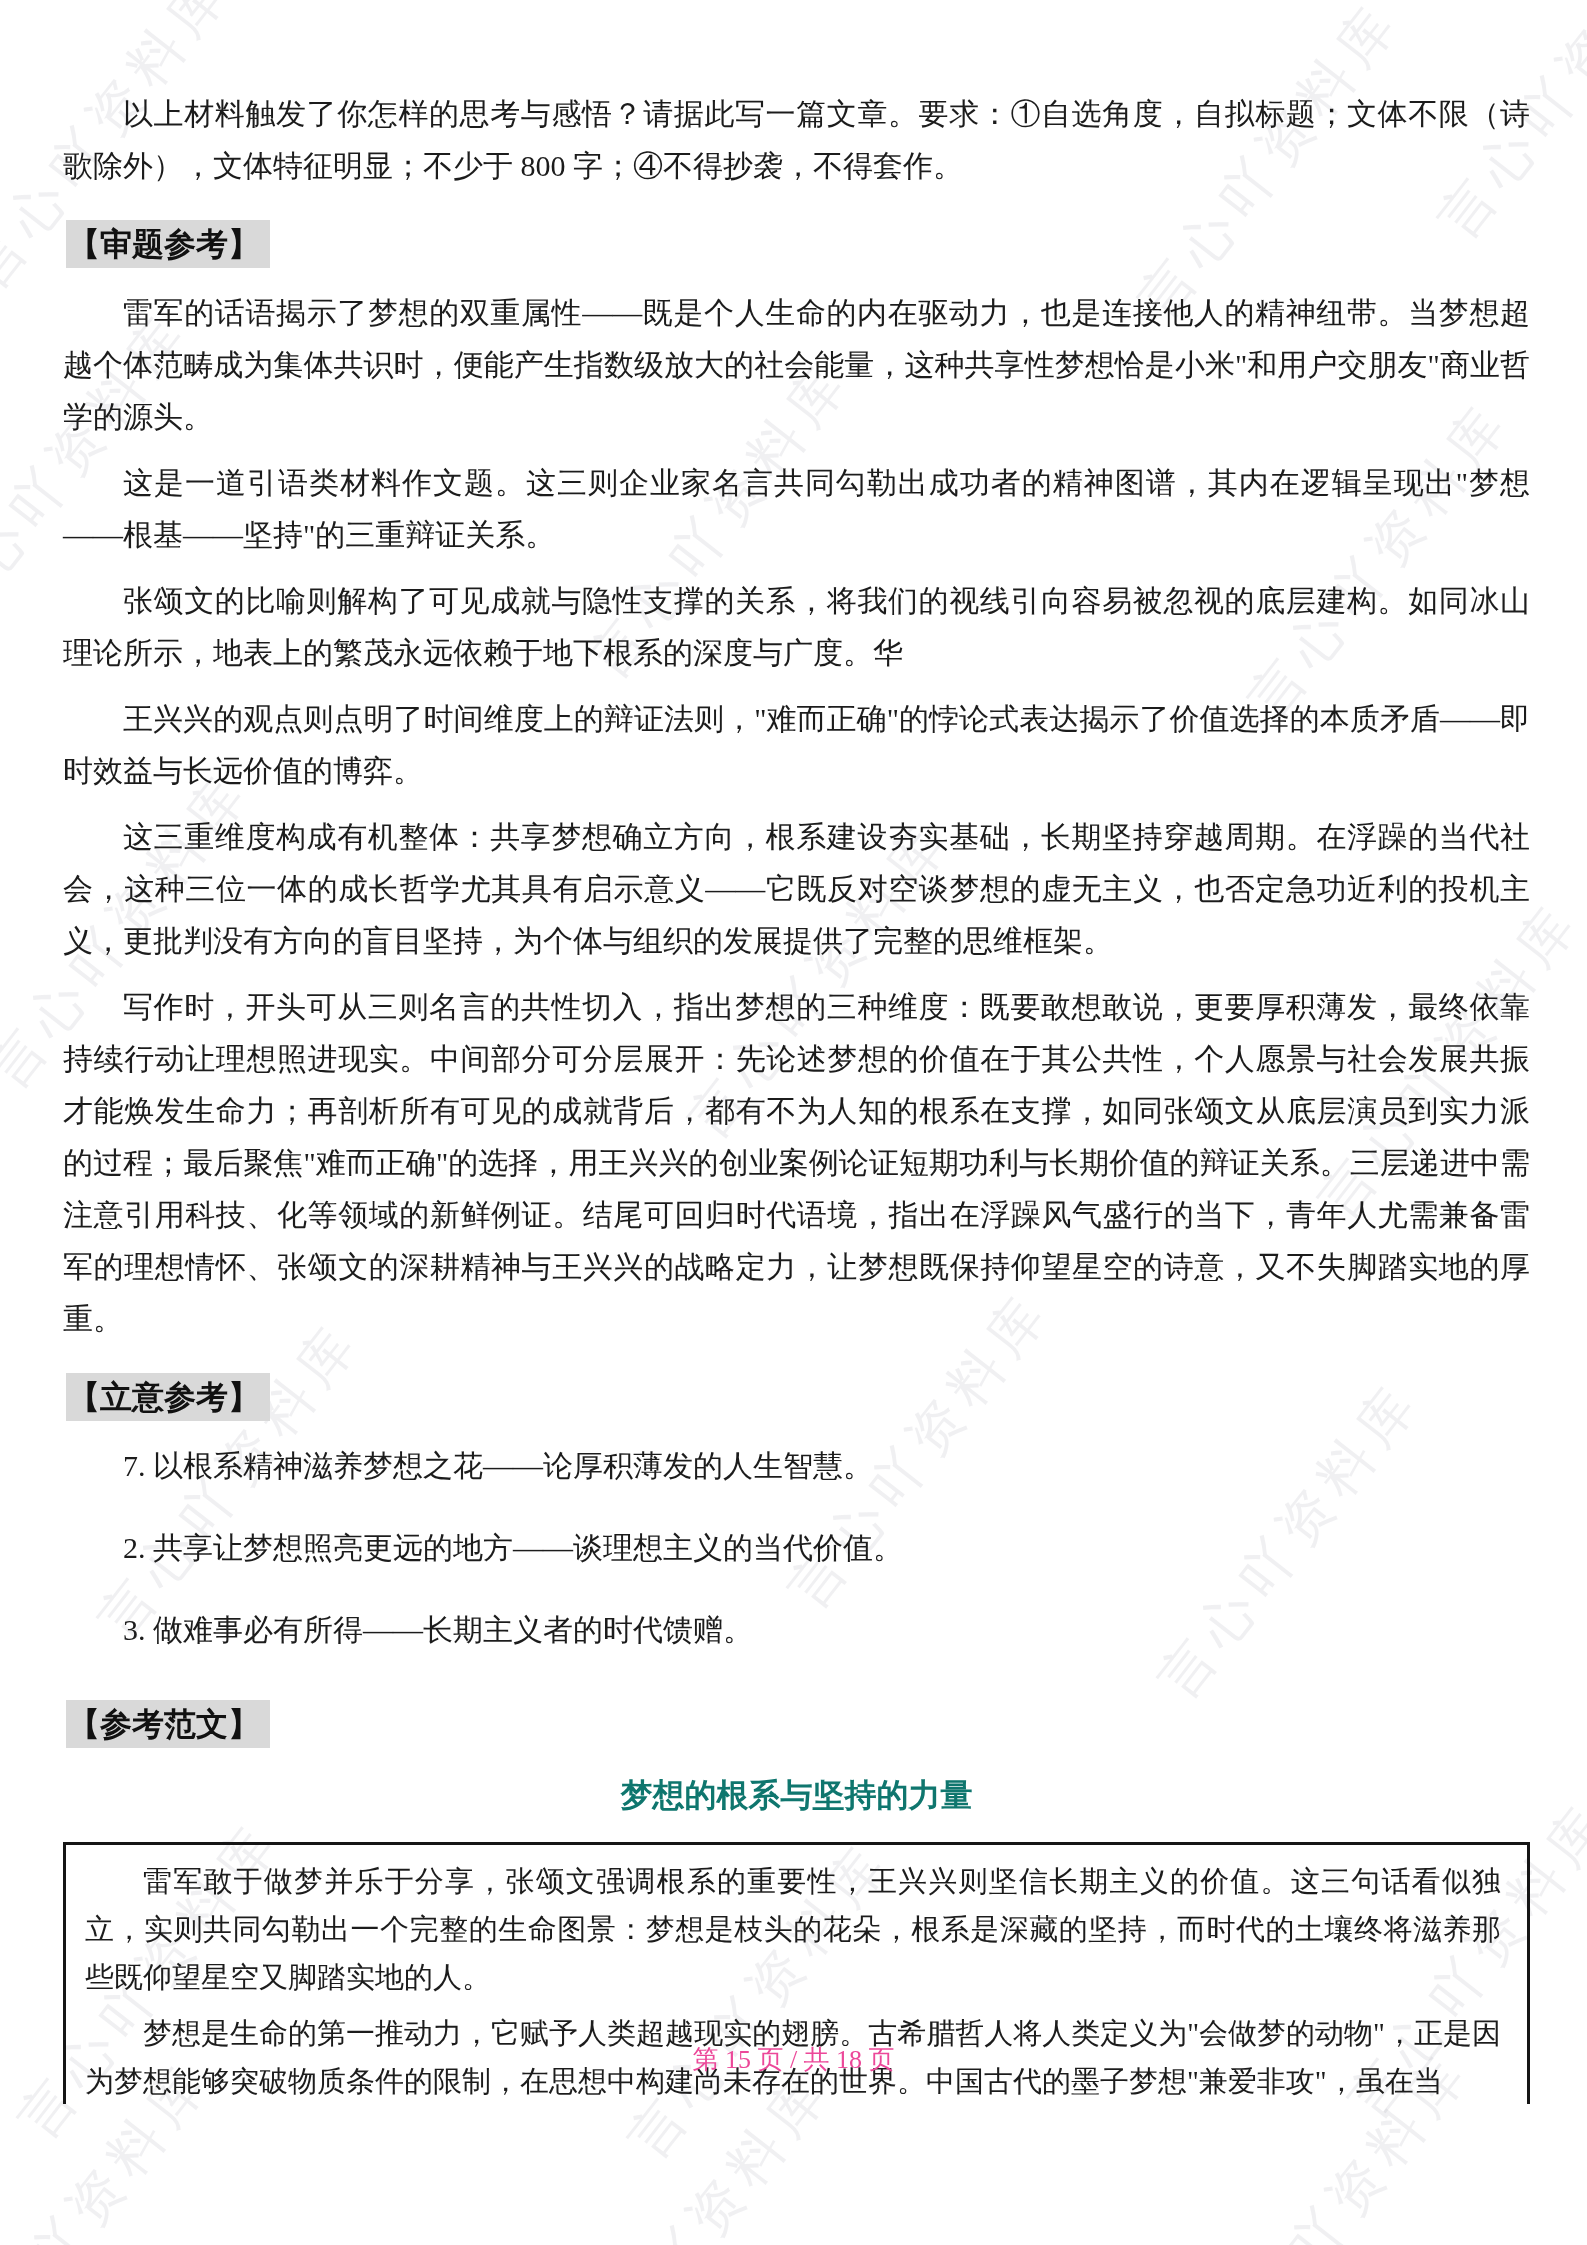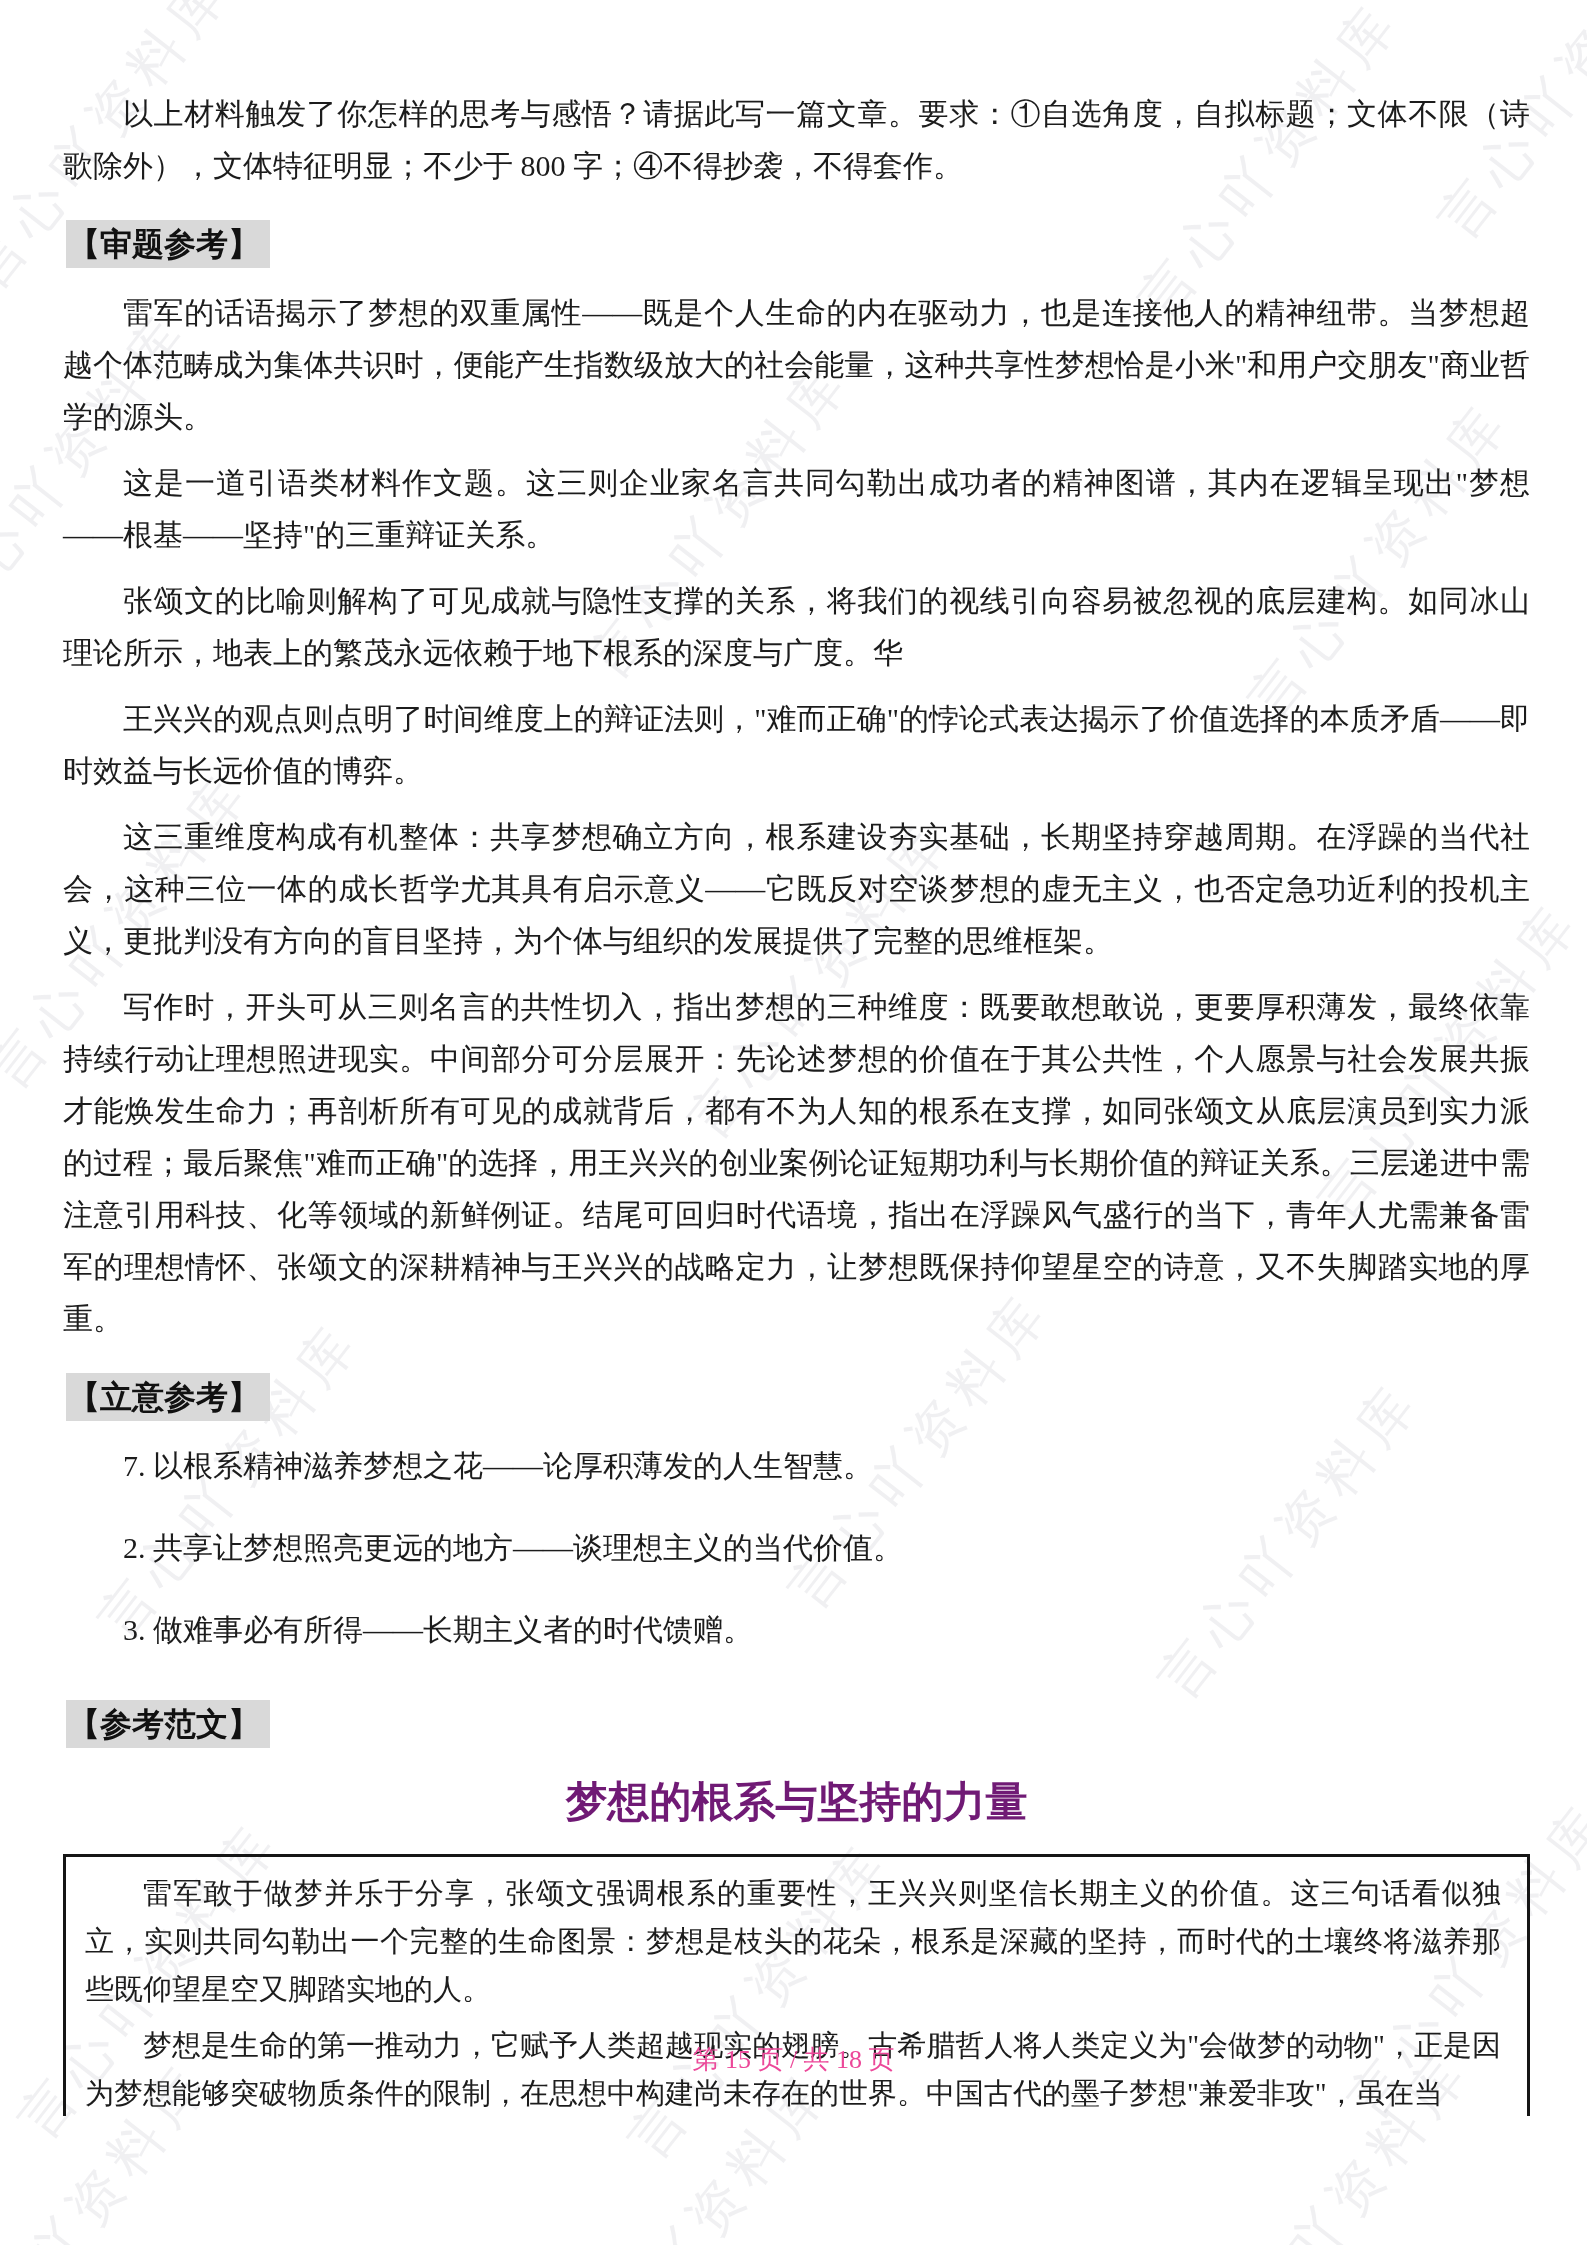--- a/index.html
+++ b/index.html
@@ -50,23 +50,23 @@
     font-size: 30px;
     line-height: 52px;
     margin: 0 0 30px 0;
     padding-left: 60px;
     text-align: justify;
   }
   .essay-title {
     text-align: center;
     font-family: "Liberation Sans", sans-serif;
     font-weight: bold;
-    font-size: 42px;
+    font-size: 32px;
     margin: 10px 0 24px 0;
-    color: #701a75;
+    color: #0f766e;
   }
   .essay-box {
     border: 3px solid #151515;
     border-bottom: none;
     box-sizing: border-box;
     height: 262px;
     padding: 12px 26px 0 19px;
     overflow: hidden;
   }
   .essay-box p {

